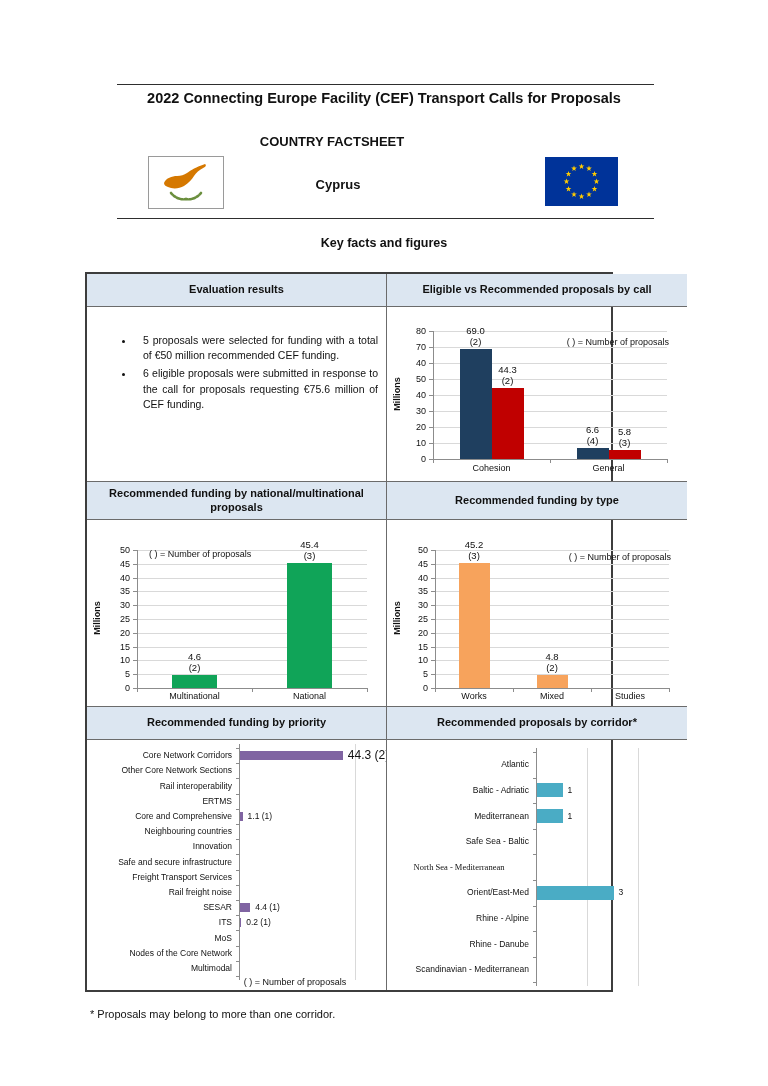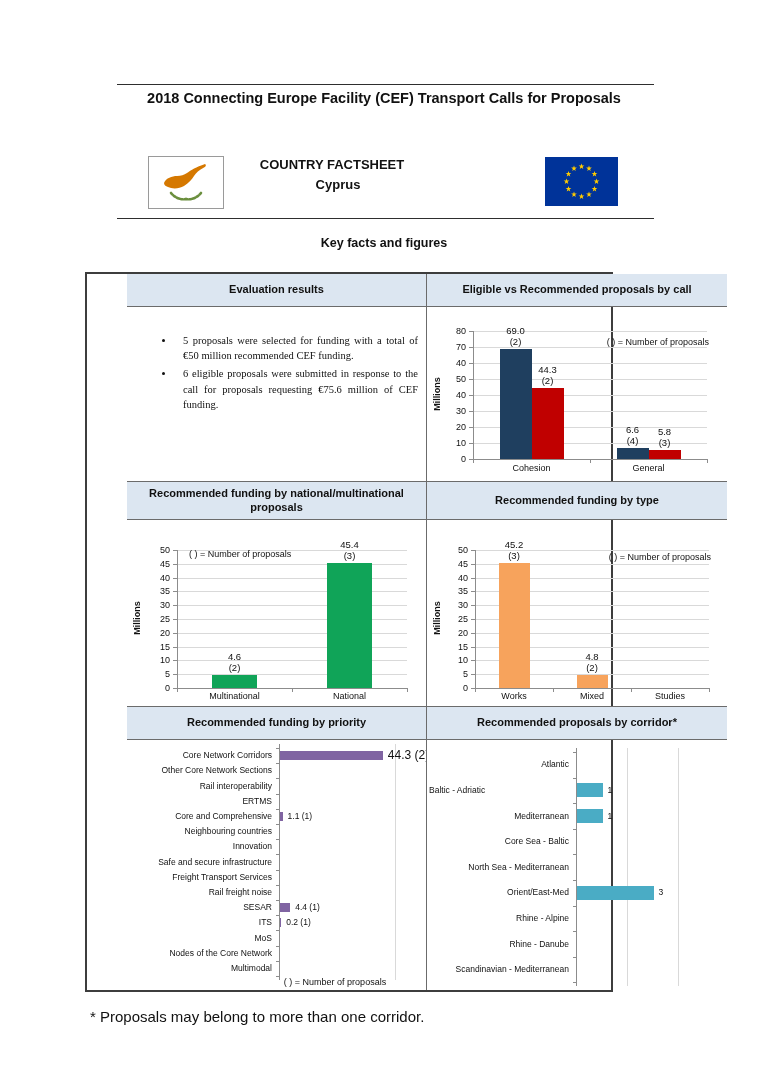--- a/index.html
+++ b/index.html
@@ -1,46 +1,46 @@
 <!DOCTYPE html>
 <html><head>
 <meta charset="utf-8">
 <style>
   html,body{margin:0;padding:0;background:#fff;}
   .page{position:relative;width:768px;height:1086px;background:#fff;overflow:hidden;
         font-family:"Liberation Sans","DejaVu Sans",sans-serif;color:#111;}
   .rule{position:absolute;left:117px;width:537px;border-top:1.6px solid #2e2e2e;height:0;}
   .doc-title{position:absolute;left:0;top:90px;width:768px;text-align:center;font-size:14.5px;font-weight:bold;}
-  .doc-subtitle{position:absolute;left:0;top:134px;width:664px;text-align:center;font-size:13px;font-weight:bold;margin-top:23px;}
+  .doc-subtitle{position:absolute;left:0;top:134px;width:664px;text-align:center;font-size:13px;font-weight:bold;}
   .country-name{position:absolute;left:0;top:177px;width:676px;text-align:center;font-size:13px;font-weight:bold;}
   .section-heading{position:absolute;left:0;top:236px;width:768px;text-align:center;font-size:12.5px;font-weight:bold;}
   .flag{position:absolute;}
   .flag.cy{left:148px;top:156px;}
   .flag.eu{left:545px;top:157px;}
   .grid{position:absolute;left:85px;top:272px;width:528px;box-sizing:border-box;
         border:2px solid #3d3d3d;display:grid;
         grid-template-columns:300px 300px;
-        grid-template-rows:33px 175px 38px 187px 33px 250px;padding-left:40px;}
+        grid-template-rows:33px 175px 38px 187px 33px 250px;}
   .cell{box-sizing:border-box;position:relative;border-right:1px solid #6b6b6b;border-bottom:1px solid #6b6b6b;overflow:hidden;}
   .cell.col2{border-right:none;}
   .cell.lastrow{border-bottom:none;}
   .hdr{background:#dce6f1;display:flex;align-items:center;justify-content:center;
        font-weight:bold;font-size:11px;text-align:center;line-height:1.25;padding:0 14px;}
   .bullets{margin:0;padding:26px 8px 0 48px;}
-  .bullets li{padding-left:8px;margin-bottom:3px;text-align:justify;font-size:10.5px;line-height:1.45;font-family:Liberation Serif, serif;}
-  .footnote{position:absolute;left:90px;top:1008px;font-size:15px;}
+  .bullets li{padding-left:8px;margin-bottom:3px;text-align:justify;font-size:10.5px;line-height:1.45;}
+  .footnote{position:absolute;left:90px;top:1008px;font-size:11px;}
   .chart div{white-space:nowrap;}
 </style>
 </head>
 <body>
 
 <div class="page">
 
   <div class="rule" style="top:84px"></div>
-  <div class="doc-title">2018 Connecting Europe Facility (CEF) Transport Calls for Proposals</div>
+  <div class="doc-title">2022 Connecting Europe Facility (CEF) Transport Calls for Proposals</div>
   <div class="doc-subtitle">COUNTRY FACTSHEET</div>
 
   <div class="flag cy">
     <svg width="76" height="53" viewBox="0 0 76 53" xmlns="http://www.w3.org/2000/svg">
       <rect x="0.5" y="0.5" width="75" height="52" fill="#ffffff" stroke="#9a9a9a"></rect>
       <path d="M16 27 C18 22 24 20 29 20 C33 20 36 19 39 17 C43 14 48 11 57 8 C58.5 9 58 10.5 56 11.5 C51 14 48 17 46 20 C44 23 41 27 36 30 C31 33 24 33 20 31 C17.5 30 16 29 16 27 Z" fill="#d57800"></path>
       <path d="M23 37 C27 42 33 44 38 43" stroke="#6b8f3e" stroke-width="2.6" fill="none" stroke-dasharray="2.2 1.6" stroke-linecap="round"></path>
       <path d="M53 37 C49 42 43 44 38 43" stroke="#6b8f3e" stroke-width="2.6" fill="none" stroke-dasharray="2.2 1.6" stroke-linecap="round"></path>
     </svg>
   </div>
@@ -305,28 +305,28 @@
         <div style="position: absolute; left: 146px; top: 37.6px; width: 3px; height: 1px; background: rgb(140, 140, 140);"></div>
         <div style="position: absolute; left: 146px; top: 63.2px; width: 3px; height: 1px; background: rgb(140, 140, 140);"></div>
         <div style="position: absolute; left: 146px; top: 88.8px; width: 3px; height: 1px; background: rgb(140, 140, 140);"></div>
         <div style="position: absolute; left: 146px; top: 114.4px; width: 3px; height: 1px; background: rgb(140, 140, 140);"></div>
         <div style="position: absolute; left: 146px; top: 140px; width: 3px; height: 1px; background: rgb(140, 140, 140);"></div>
         <div style="position: absolute; left: 146px; top: 165.6px; width: 3px; height: 1px; background: rgb(140, 140, 140);"></div>
         <div style="position: absolute; left: 146px; top: 191.2px; width: 3px; height: 1px; background: rgb(140, 140, 140);"></div>
         <div style="position: absolute; left: 146px; top: 216.8px; width: 3px; height: 1px; background: rgb(140, 140, 140);"></div>
         <div style="position: absolute; left: 146px; top: 242.4px; width: 3px; height: 1px; background: rgb(140, 140, 140);"></div>
         <div style="position: absolute; left: 2px; width: 140px; top: 19.3px; text-align: right; font-size: 8.5px; line-height: 11px;">Atlantic</div>
-        <div style="position: absolute; left: 2px; width: 140px; top: 44.9px; text-align: left; font-size: 8.5px; line-height: 11px;">Baltic - Adriatic</div>
+        <div style="position: absolute; left: 2px; width: 140px; top: 44.9px; text-align: right; font-size: 8.5px; line-height: 11px;">Baltic - Adriatic</div>
         <div style="position: absolute; left: 150px; top: 43.4px; width: 25.5px; height: 14px; background: rgb(74, 172, 197);"></div>
         <div style="position: absolute; left: 180.5px; top: 44.9px; font-size: 8.5px; line-height: 11px;">1</div>
         <div style="position: absolute; left: 2px; width: 140px; top: 70.5px; text-align: right; font-size: 8.5px; line-height: 11px;">Mediterranean</div>
         <div style="position: absolute; left: 150px; top: 69px; width: 25.5px; height: 14px; background: rgb(74, 172, 197);"></div>
         <div style="position: absolute; left: 180.5px; top: 70.5px; font-size: 8.5px; line-height: 11px;">1</div>
-        <div style="position: absolute; left: 2px; width: 140px; top: 96.1px; text-align: right; font-size: 8.5px; line-height: 11px;">Core Sea - Baltic</div>
-        <div style="position: absolute; left: 2px; width: 140px; top: 121.7px; text-align: right; font-size: 8.5px; line-height: 11px;">North Sea - Mediterranean</div>
+        <div style="position: absolute; left: 2px; width: 140px; top: 96.1px; text-align: right; font-size: 8.5px; line-height: 11px;">Safe Sea - Baltic</div>
+        <div style="position: absolute; left: 2px; width: 140px; top: 121.7px; text-align: center; font-size: 8.5px; line-height: 11px; font-family: Liberation Serif, serif;">North Sea - Mediterranean</div>
         <div style="position: absolute; left: 2px; width: 140px; top: 147.3px; text-align: right; font-size: 8.5px; line-height: 11px;">Orient/East-Med</div>
         <div style="position: absolute; left: 150px; top: 145.8px; width: 76.5px; height: 14px; background: rgb(74, 172, 197);"></div>
         <div style="position: absolute; left: 231.5px; top: 147.3px; font-size: 8.5px; line-height: 11px;">3</div>
         <div style="position: absolute; left: 2px; width: 140px; top: 172.9px; text-align: right; font-size: 8.5px; line-height: 11px;">Rhine - Alpine</div>
         <div style="position: absolute; left: 2px; width: 140px; top: 198.5px; text-align: right; font-size: 8.5px; line-height: 11px;">Rhine - Danube</div>
         <div style="position: absolute; left: 2px; width: 140px; top: 224.1px; text-align: right; font-size: 8.5px; line-height: 11px;">Scandinavian - Mediterranean</div>
       </div>
   </div>
 
   <div class="footnote">* Proposals may belong to more than one corridor.</div>

